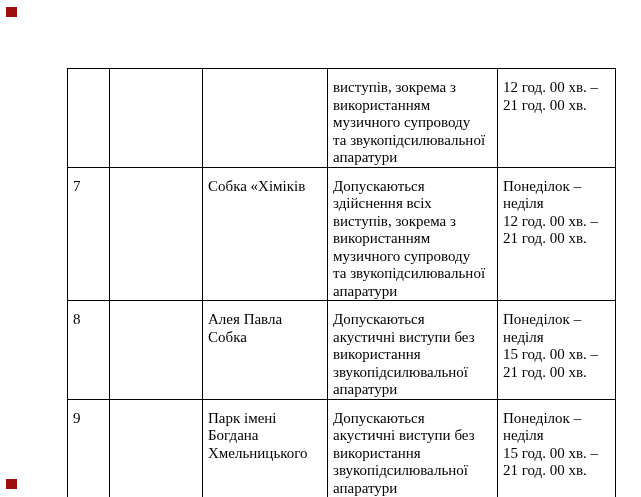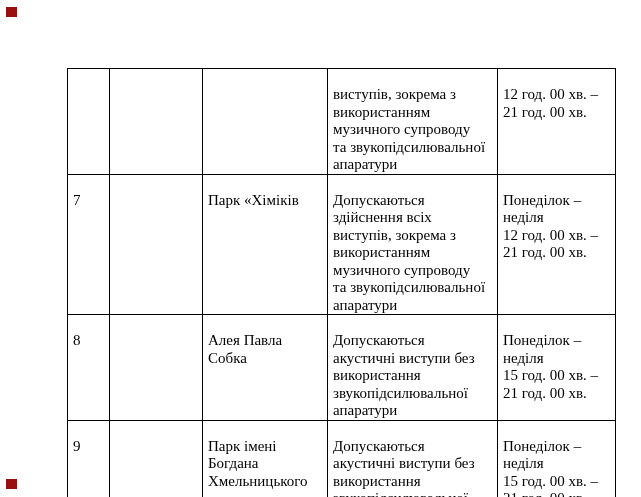--- a/index.html
+++ b/index.html
@@ -29,21 +29,21 @@
     left: 67px;
     top: 68px;
     width: 548px;
     border-collapse: collapse;
     table-layout: fixed;
     border: 1.5px solid #000000;
   }
   table.doc-table td {
     border: 1px solid #000000;
     vertical-align: top;
-    padding: 17px 3px 0 5px;
+    padding: 10px 3px 0 5px;
     font-size: 15px;
     line-height: 17.5px;
     color: #000000;
     white-space: pre-line;
     overflow: hidden;
   }
   col.c-num   { width: 42px;  }
   col.c-blank { width: 93px;  }
   col.c-loc   { width: 125px; }
   col.c-cond  { width: 170px; }
@@ -78,21 +78,21 @@
 використанням
 музичного супроводу
 та&nbsp;звукопідсилювальної
 апаратури</td>
         <td>12 год. 00 хв. –
 21 год. 00 хв.</td>
       </tr>
       <tr class="r-7">
         <td>7</td>
         <td></td>
-        <td>Парк «Хіміків</td>
+        <td>Собка «Хіміків</td>
         <td>Допускаються
 здійснення всіх
 виступів, зокрема з
 використанням
 музичного супроводу
 та&nbsp;звукопідсилювальної
 апаратури</td>
         <td>Понеділок –
 неділя
 12 год. 00 хв. –

